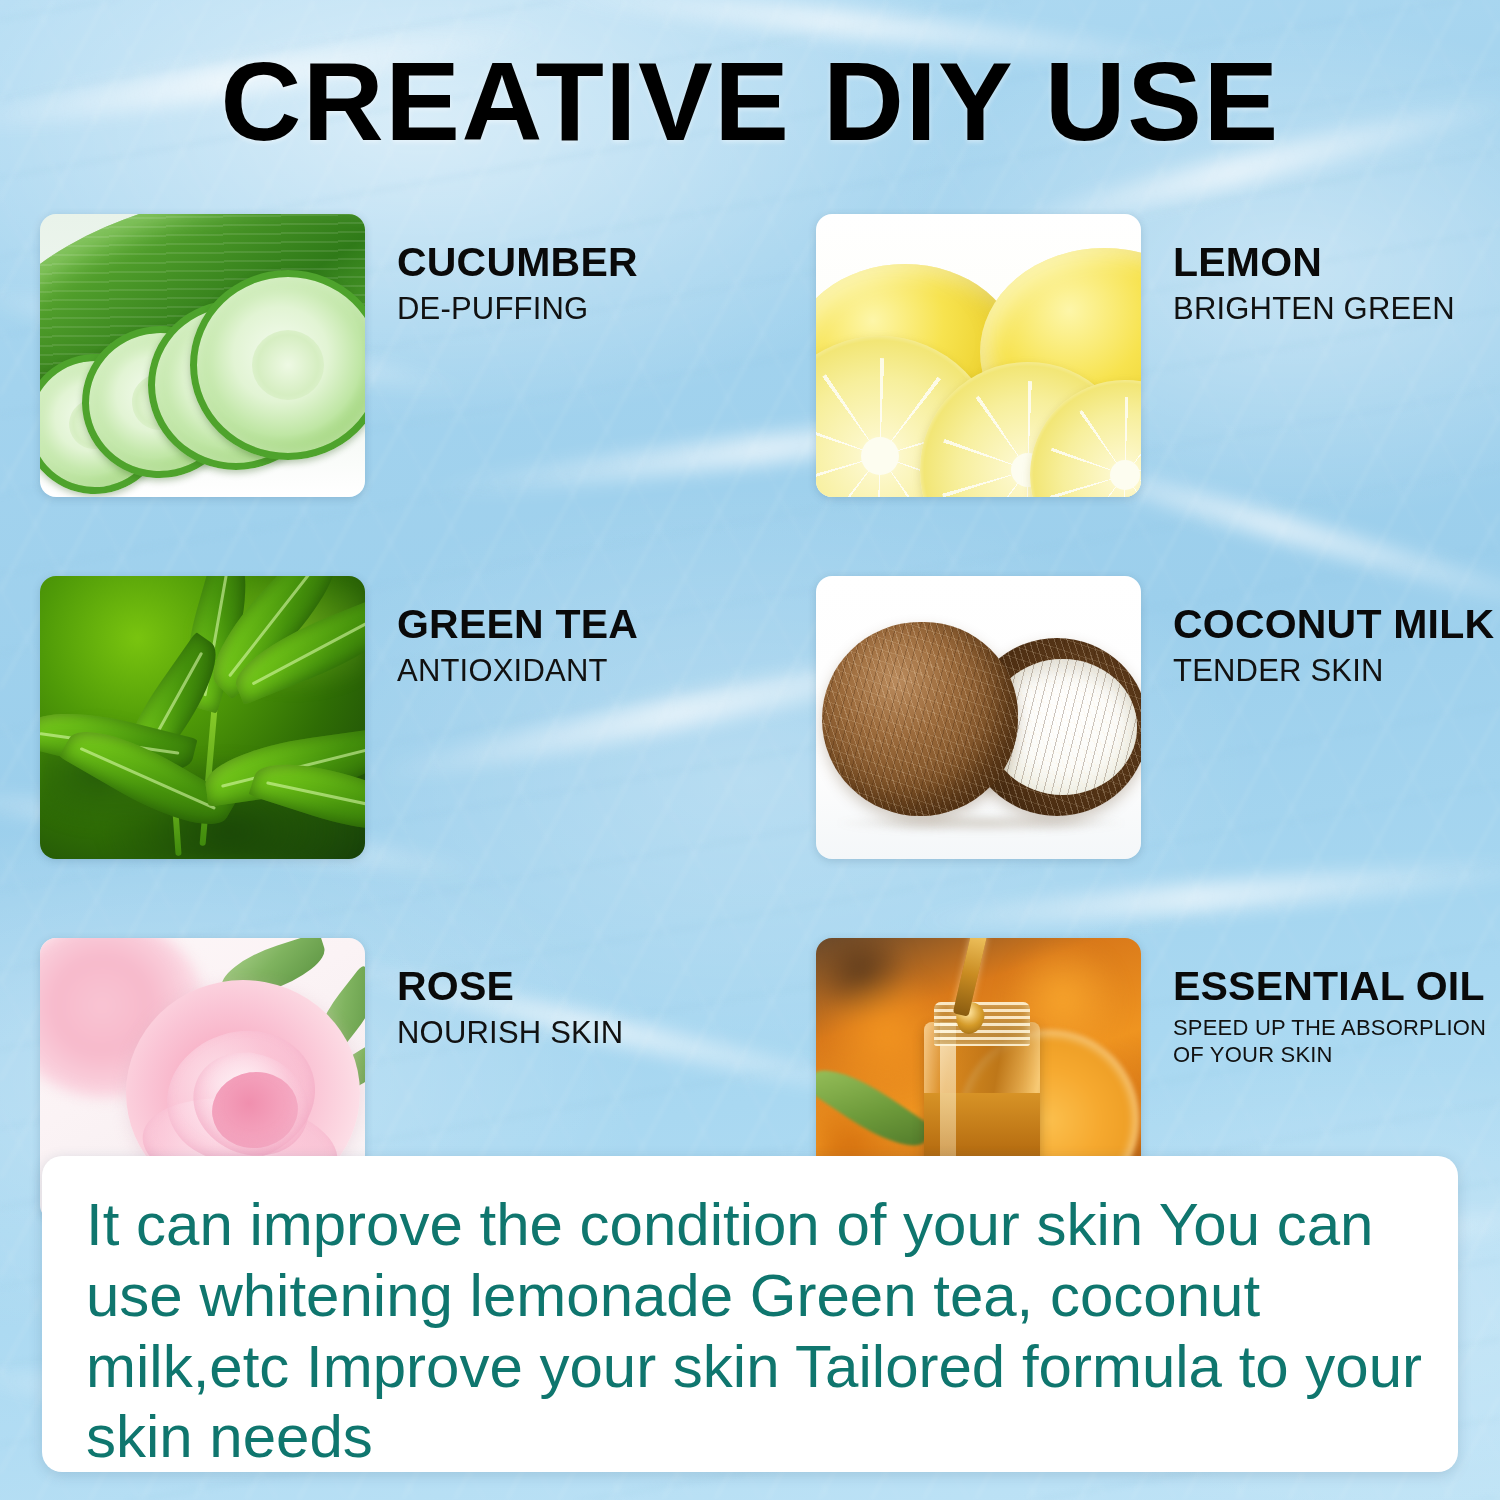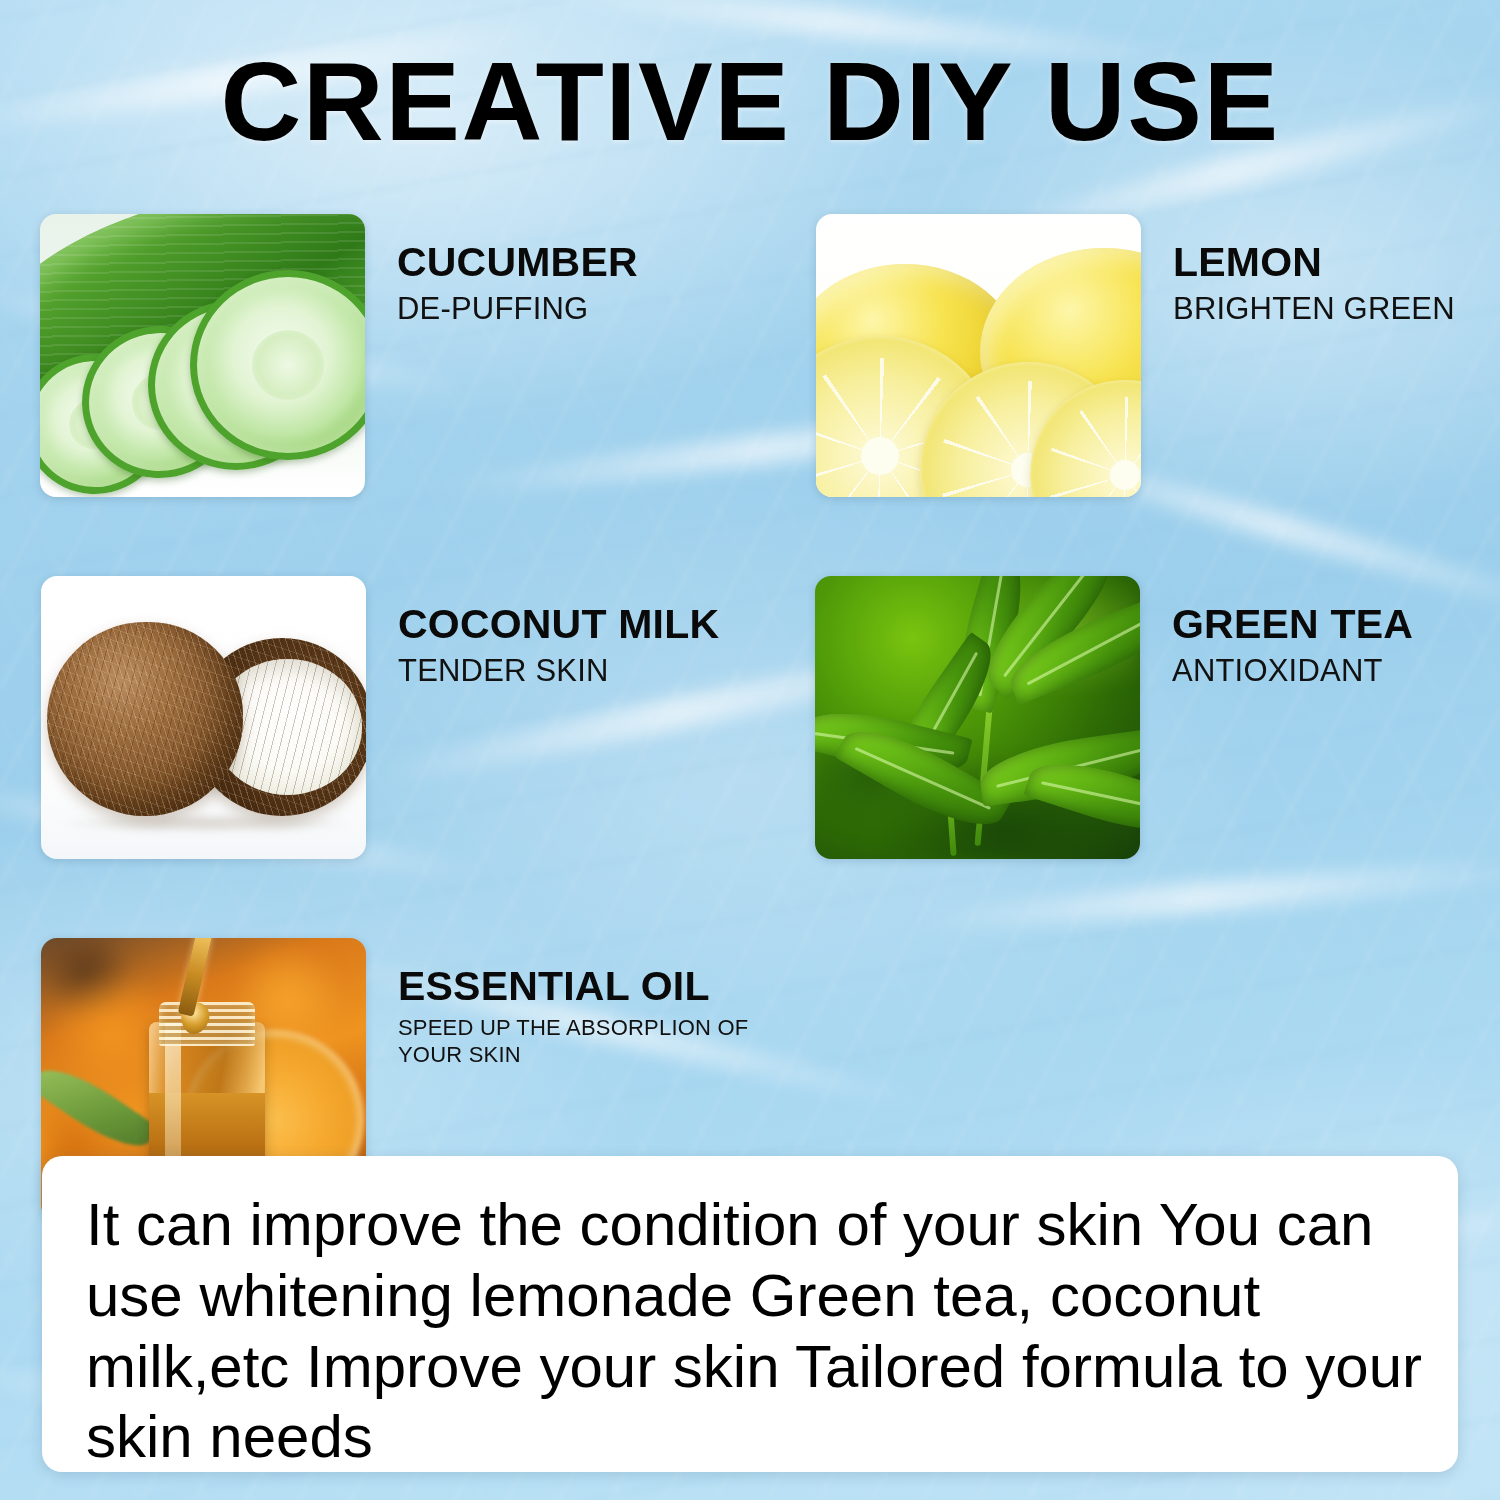--- a/index.html
+++ b/index.html
@@ -101,21 +101,21 @@
     left:42px; top:1156px; width:1416px; height:316px;
     background:#fff;
     border-radius:20px;
     box-shadow:0 3px 14px rgba(40,80,110,.18);
     padding:34px 30px 0 44px;
   }
   #note p {
     font-family:"Liberation Sans Narrow","Liberation Sans", sans-serif;
     font-size:60px;
     line-height:1.18;
-    color:#000000;
+    color:#0f766e;
     letter-spacing:0px;
   }
 
   
 
   
   .pic-cucumber { background:linear-gradient(180deg,#e9f3ea 0%,#f3f8f3 72%,#ffffff 100%); }
   .cu-body {
     position:absolute; left:-18%; top:-6%; width:142%; height:74%;
     background:linear-gradient(160deg,#79c246 0%,#4e9c2a 28%,#2f7a18 58%,#58aa33 86%);
@@ -404,39 +404,20 @@
             <div class="core"></div>
           </div>
       </div>
     </div>
     <div class="txt">
       <div class="ttl">LEMON</div>
       <div class="sub">BRIGHTEN GREEN</div>
     </div>
   </div>
 
-  <div class="cell r">
-    <div class="thumb">
-      <div class="pic pic-coconut">
-        <div class="co-shadow"></div>
-        <div class="co-half">
-            <div class="flesh"></div>
-            <div class="fibre"></div>
-          </div>
-        <div class="co-whole">
-            <div class="fibre"></div>
-          </div>
-      </div>
-    </div>
-    <div class="txt">
-      <div class="ttl">COCONUT MILK</div>
-      <div class="sub">TENDER SKIN</div>
-    </div>
-  </div>
-
   <div class="cell">
     <div class="thumb">
       <div class="pic pic-tea">
         <div class="blurbg"></div>
         <div class="stem st1"></div>
           <div class="stem st2"></div>
         <div class="leaf lf1"></div>
           <div class="leaf lf2"></div>
           <div class="leaf lf3"></div>
         <div class="leaf lf4"></div>
@@ -445,20 +426,59 @@
         <div class="leaf lf7"></div>
           <div class="leaf lf8"></div>
       </div>
     </div>
     <div class="txt">
       <div class="ttl">GREEN TEA</div>
       <div class="sub">ANTIOXIDANT</div>
     </div>
   </div>
 
+  <div class="cell r">
+    <div class="thumb">
+      <div class="pic pic-coconut">
+        <div class="co-shadow"></div>
+        <div class="co-half">
+            <div class="flesh"></div>
+            <div class="fibre"></div>
+          </div>
+        <div class="co-whole">
+            <div class="fibre"></div>
+          </div>
+      </div>
+    </div>
+    <div class="txt">
+      <div class="ttl">COCONUT MILK</div>
+      <div class="sub">TENDER SKIN</div>
+    </div>
+  </div>
+
+  <div class="cell">
+    <div class="thumb">
+      <div class="pic pic-rose">
+        <div class="ro-back"></div>
+        <div class="ro-leaf rl1"></div>
+        <div class="ro-leaf rl2"></div>
+        <div class="ro-leaf rl3"></div>
+        <div class="ro-main">
+          <div class="petal p4"></div>
+          <div class="petal p1"></div>
+          <div class="petal p2"></div>
+          <div class="petal p3"></div>
+        </div>
+      </div>
+    </div>
+    <div class="txt">
+      <div class="ttl">ROSE</div>
+      <div class="sub">NOURISH SKIN</div>
+    </div>
+  </div>
 
   <div class="cell r">
     <div class="thumb">
       <div class="pic pic-oil">
         <div class="orbs"></div>
         <div class="oil-slice"></div>
         <div class="oil-leaf"></div>
         <div class="bottle">
             <div class="liq"></div>
             <div class="gl"></div>

